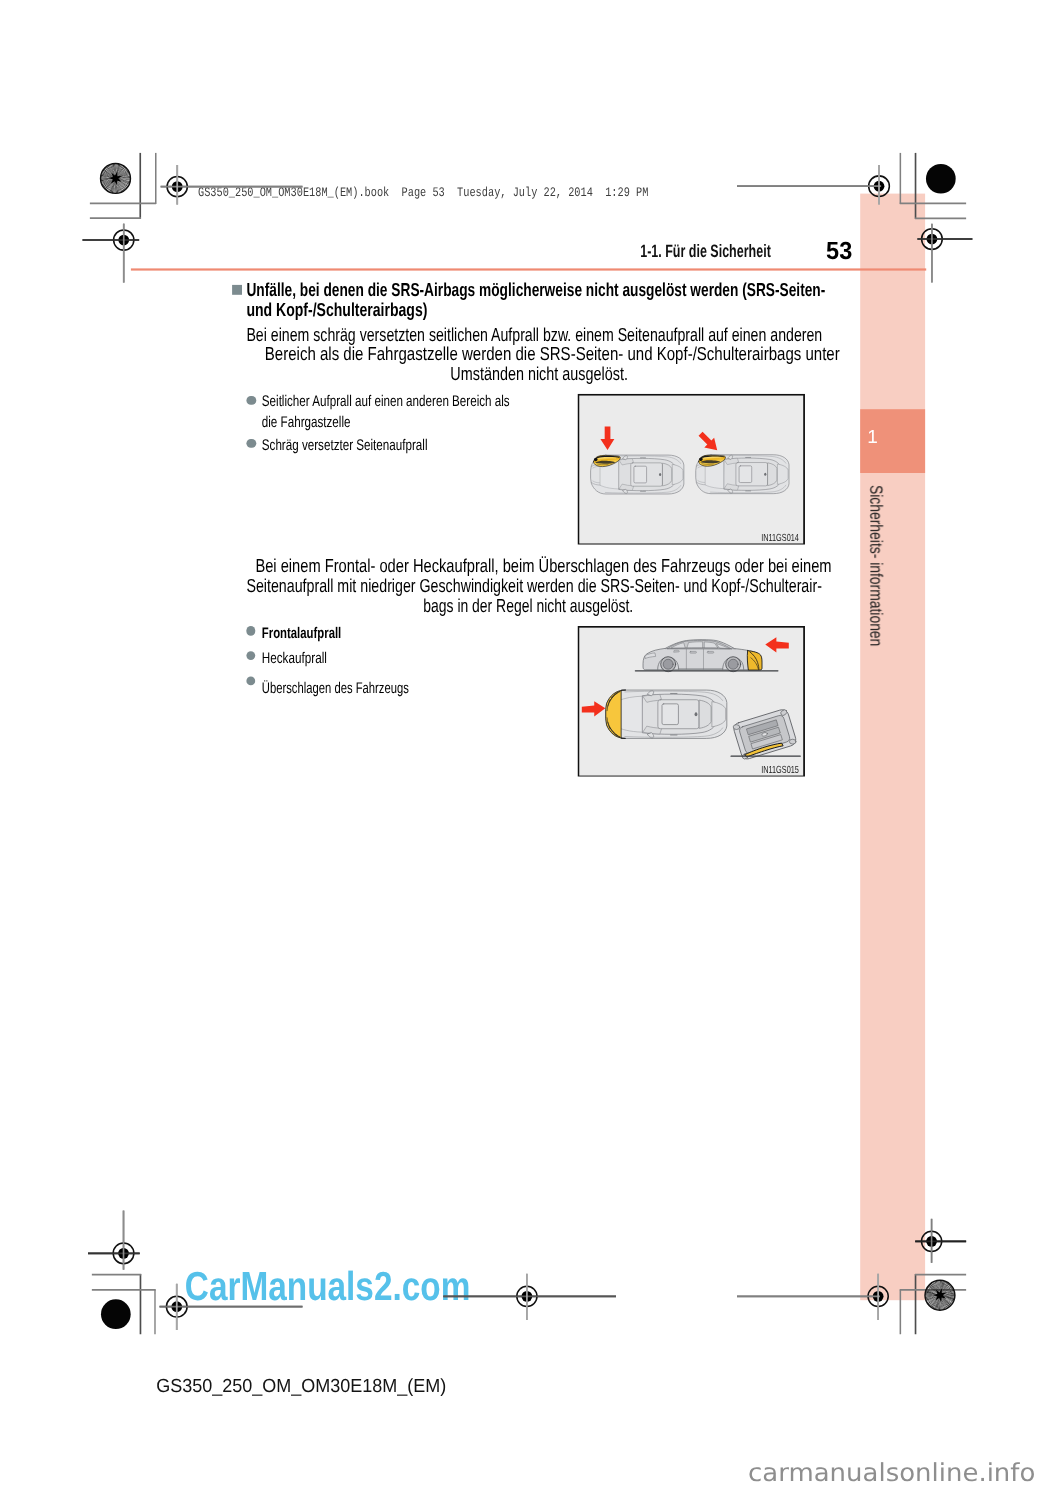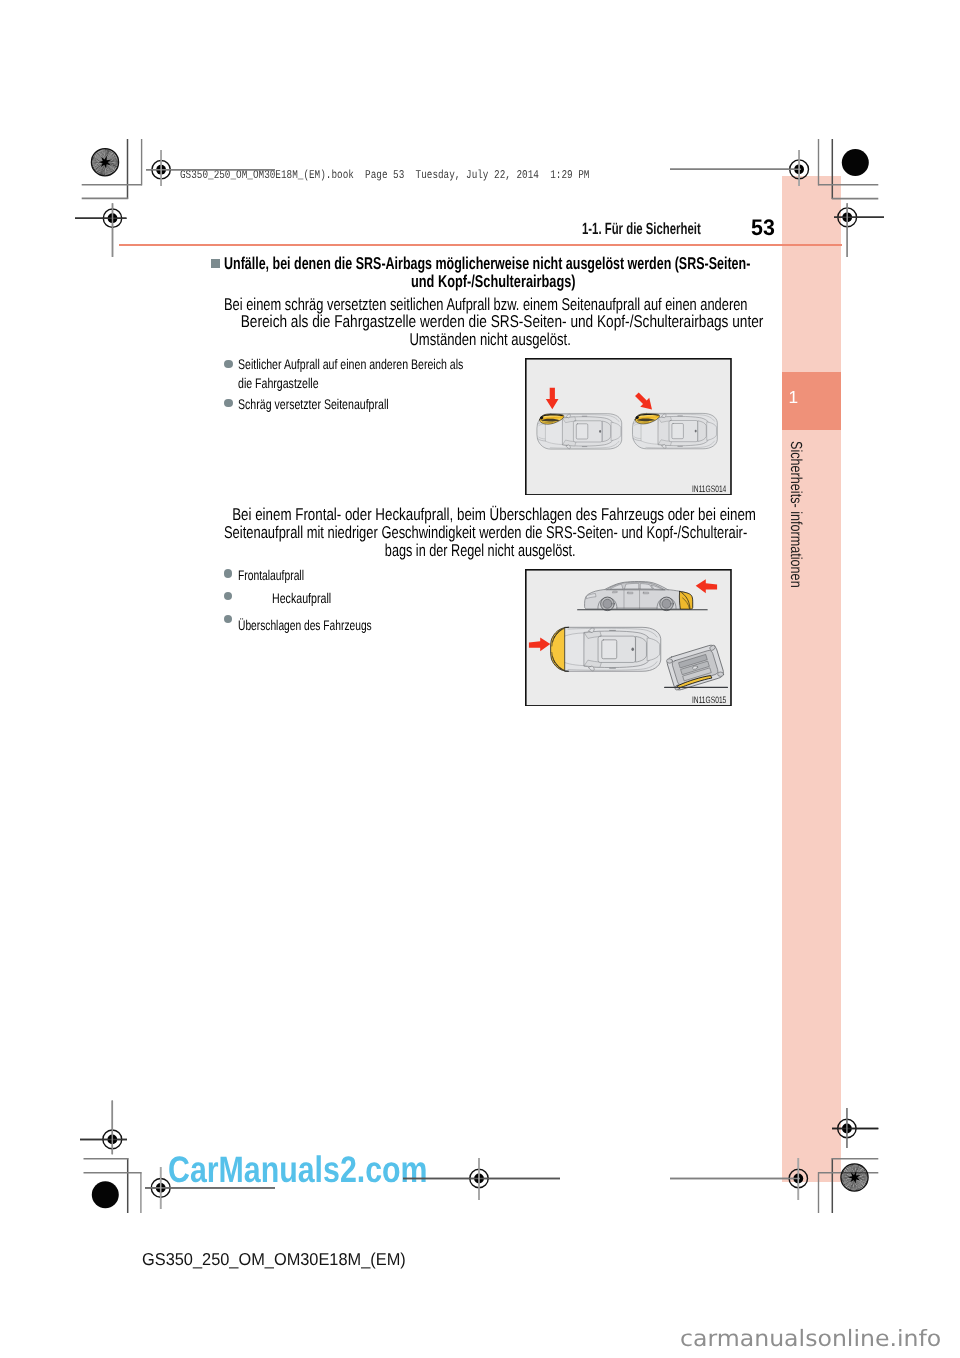--- a/index.html
+++ b/index.html
@@ -11,21 +11,21 @@
   .hdr-sec{position:absolute;font-size:16.3px;font-weight:bold;color:#111;white-space:nowrap;transform:scaleX(0.698) translateZ(0);transform-origin:0 0;}
   .hdr-pg{position:absolute;font-size:22.5px;font-weight:bold;color:#000;white-space:nowrap;transform:scaleX(0.95) translateZ(0);transform-origin:0 0;}
   .rule{position:absolute;background:#ef8a72;height:2.8px;z-index:2;}
 
   .tabband{position:absolute;background:#f8cec2;z-index:1;}
   .tabblock{position:absolute;background:#ef9179;z-index:1;}
   .tabnum{position:absolute;z-index:2;color:#fff;font-size:17.3px;line-height:1;transform:translateZ(0);}
   .tabtext{position:absolute;z-index:2;color:#1a1a1a;font-size:16px;white-space:nowrap;
            transform-origin:0 0;transform:rotate(90deg) scaleX(0.789) translateZ(0);}
 
-  .h2{position:absolute;font-size:17.1px;font-weight:bold;color:#000;text-align:center;}
+  .h2{position:absolute;font-size:17.1px;font-weight:bold;color:#000;}
   .h2 .ln{display:block;white-space:nowrap;transform:scaleX(0.730) translateZ(0);transform-origin:0 0;line-height:17.95px;}
   .sq{position:absolute;width:9.6px;height:9.4px;background:#7c8b8f;}
   .para{position:absolute;font-size:17.1px;color:#000;text-align:center;}
   .para .ln{display:block;white-space:nowrap;transform-origin:0 0;line-height:17.65px;}
   .bl{position:absolute;font-size:14px;color:#000;}
   .bl .ln{display:block;white-space:nowrap;transform:scaleX(0.756) translateZ(0);transform-origin:0 0;line-height:18.4px;}
   .dot{position:absolute;width:8.4px;height:8.4px;border-radius:50%;background:#7c8b8f;}
   .figsvg{position:absolute;}
   .figid{position:absolute;font-size:9.4px;color:#222;white-space:nowrap;transform:scaleX(0.71) translateZ(0);transform-origin:0 0;}
 
@@ -186,25 +186,25 @@
     <span class="ln">Schräg versetzter Seitenaufprall</span>
   </div>
 
   <div class="para" style="left:224.4px;top:506.4px;">
     <span class="ln" style="transform:scaleX(0.7809) translateZ(0)">Bei einem Frontal- oder Heckaufprall, beim Überschlagen des Fahrzeugs oder bei einem</span>
     <span class="ln" style="transform:scaleX(0.7564) translateZ(0)">Seitenaufprall mit niedriger Geschwindigkeit werden die SRS-Seiten- und Kopf-/Schulterair-</span>
     <span class="ln" style="transform:scaleX(0.7409) translateZ(0)">bags in der Regel nicht ausgelöst.</span>
   </div>
 
   <div class="dot" style="left:224.1px;top:569.4px;"></div>
-  <div class="bl" style="left:237.6px;top:566.4px;">
+  <div class="bl" style="left:237.6px;top:566.4px;font-weight:bold;">
     <span class="ln" style="transform:scaleX(0.737) translateZ(0)">Frontalaufprall</span>
   </div>
   <div class="dot" style="left:224.1px;top:592px;"></div>
-  <div class="bl" style="left:237.6px;top:588.8px;margin-left:34px;">
+  <div class="bl" style="left:237.6px;top:588.8px;">
     <span class="ln" style="transform:scaleX(0.760) translateZ(0)">Heckaufprall</span>
   </div>
   <div class="dot" style="left:224.1px;top:614.5px;"></div>
   <div class="bl" style="left:237.6px;top:616px;">
     <span class="ln" style="transform:scaleX(0.731) translateZ(0)">Überschlagen des Fahrzeugs</span>
   </div>
 
   <svg class="figsvg" style="left:525.1px;top:357.8px;" width="206.8" height="137.7" viewBox="0 0 206.8 137.7">
     <defs>
       <linearGradient id="abgrad" x1="0.1" y1="0" x2="0.4" y2="1">

